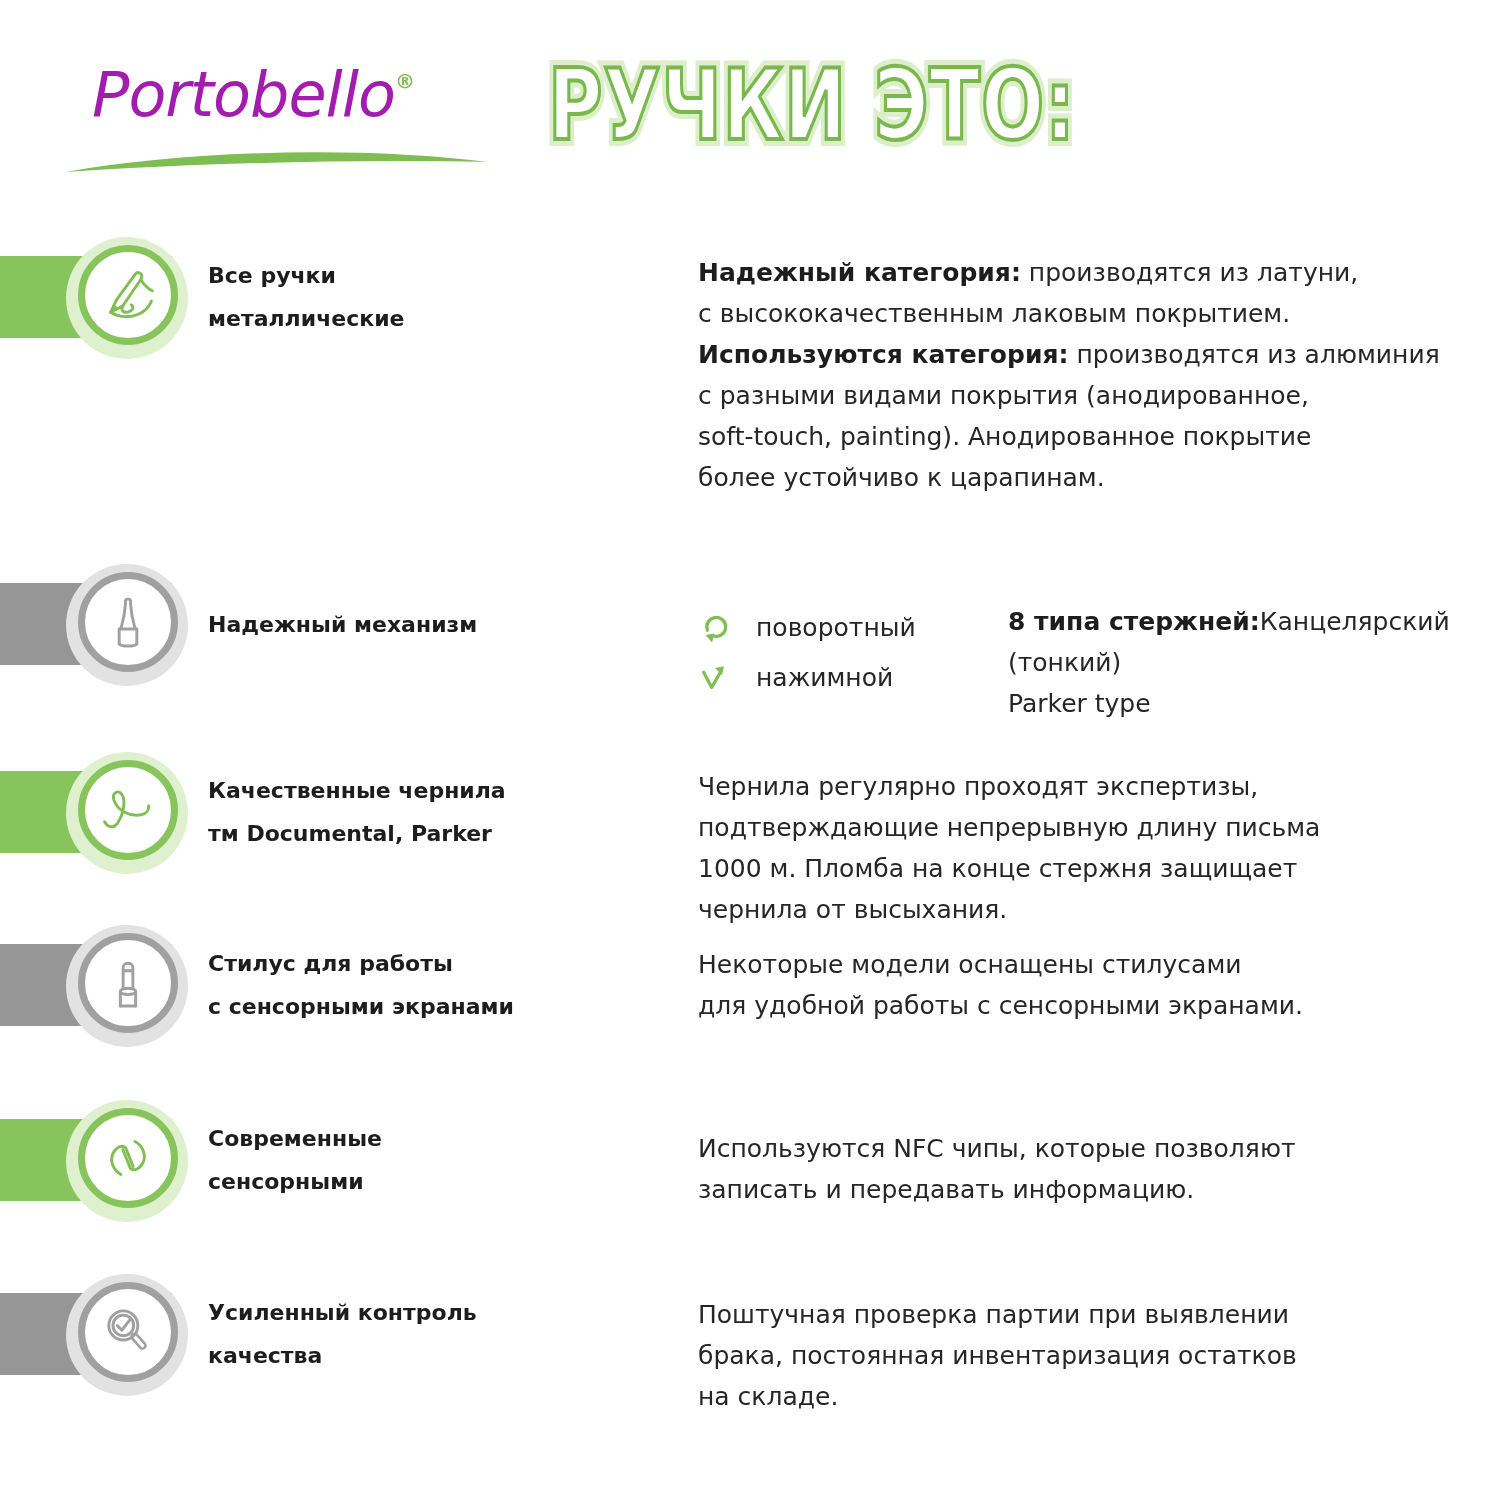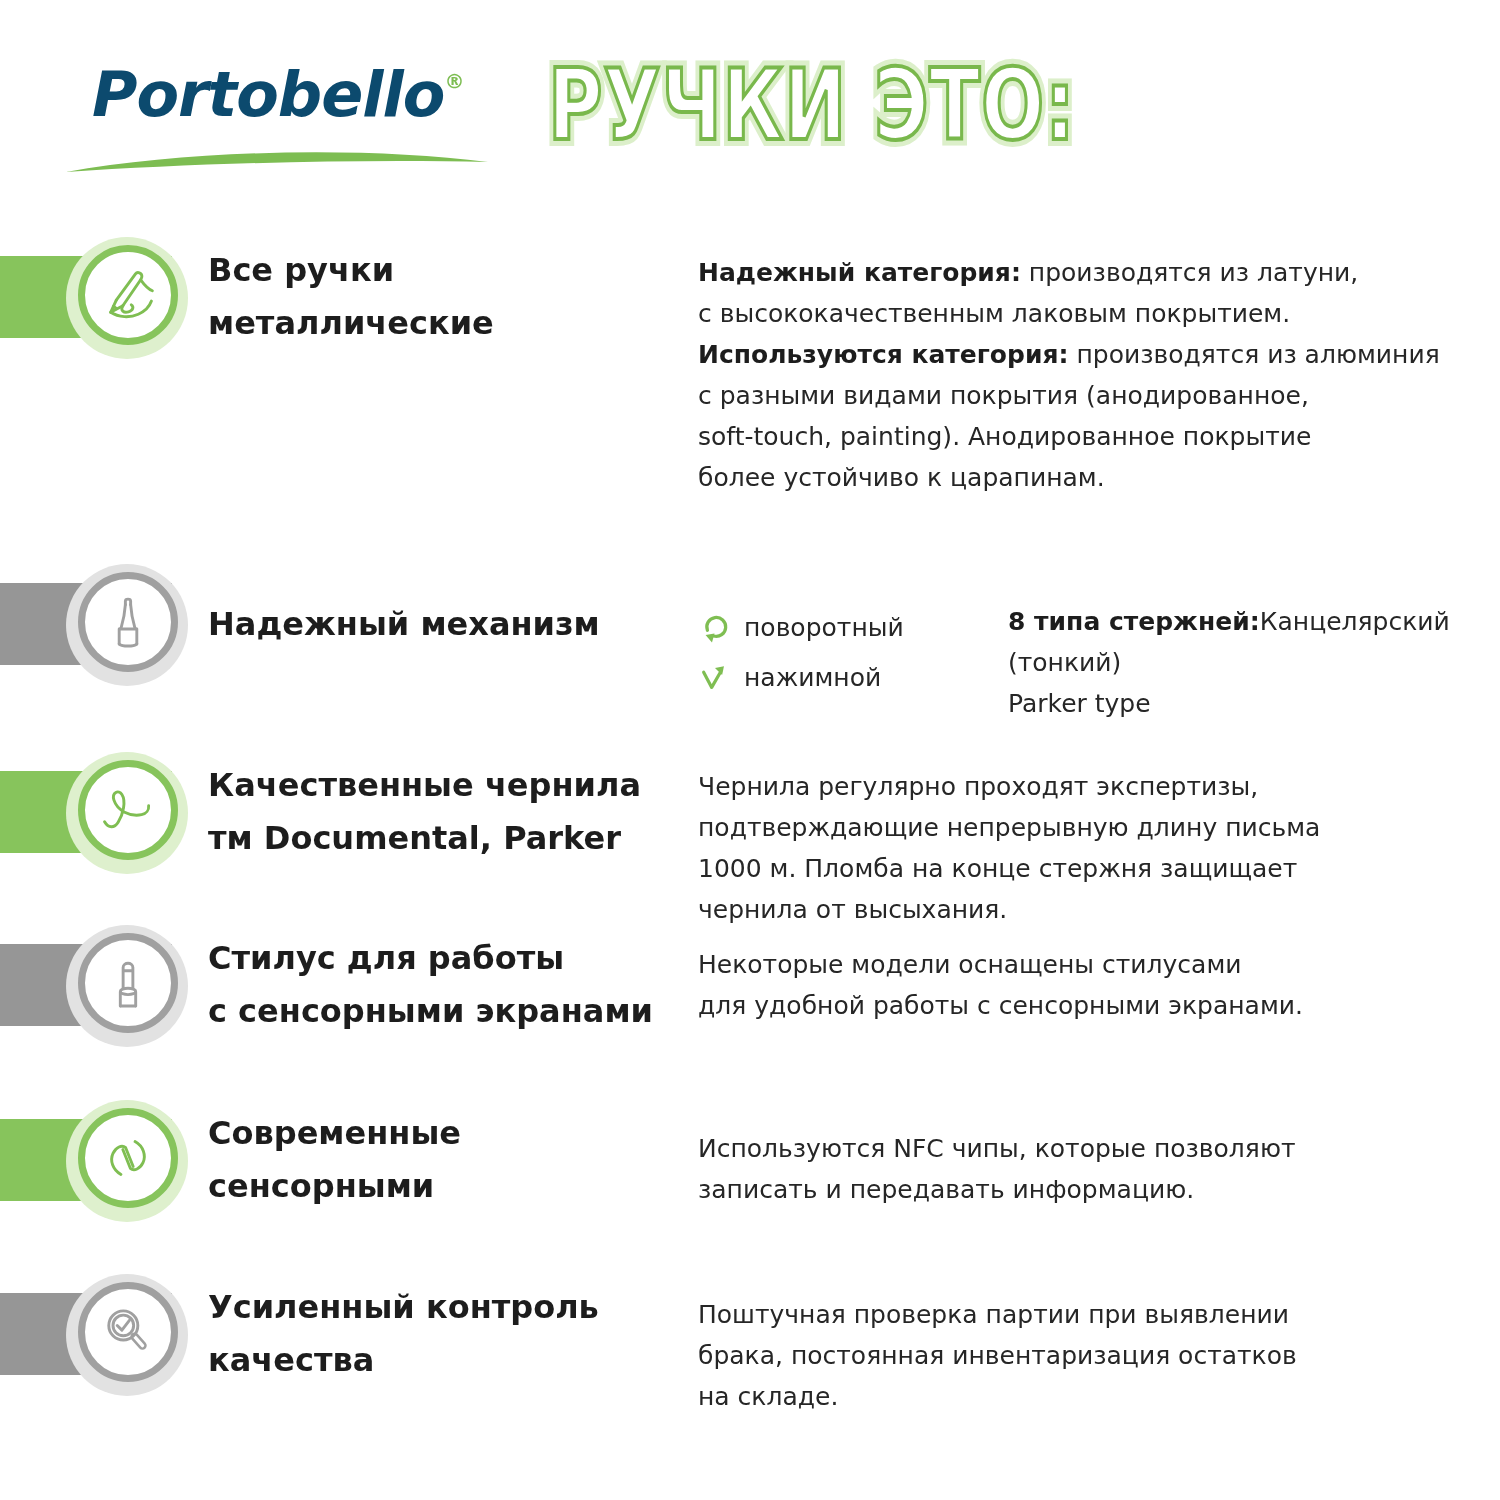--- a/index.html
+++ b/index.html
@@ -2,21 +2,21 @@
 <html><head>
 <meta charset="utf-8">
 <style>
   html,body{margin:0;padding:0;background:#ffffff;}
   .canvas{
     position:relative;width:1500px;height:1500px;background:#ffffff;overflow:hidden;
     font-family:"DejaVu Sans","Liberation Sans",sans-serif;color:#1f1f1f;
   }
   
   .logo-wrap{position:absolute;left:92px;top:64px;width:440px;height:120px;}
-  .logo-text{font-size:62px;font-style:italic;font-weight:700;color:#0c4a6e;letter-spacing:-1px;line-height:1;}
+  .logo-text{font-size:62px;font-style:italic;font-weight:400;color:#a21caf;letter-spacing:-1px;line-height:1;}
   .logo-reg{font-size:20px;font-style:italic;font-weight:700;color:#7dbd52;vertical-align:28px;}
   .logo-swoosh{position:absolute;left:-32px;top:86px;width:436px;height:26px;}
   .title-wrap{position:absolute;left:548px;top:56px;transform:scaleX(0.76);transform-origin:left top;white-space:nowrap;}
   .title-halo,.title-main{font-size:98px;font-weight:800;letter-spacing:1px;line-height:1;white-space:nowrap;}
   .title-halo{position:absolute;left:0;top:0;color:#dcefca;-webkit-text-stroke:14px #dcefca;}
   .title-main{position:relative;color:#ffffff;-webkit-text-stroke:4px #79b84c;}
   
   section{display:contents;}
   .band{position:absolute;left:0;top:calc(var(--cy) - 41px);width:172px;height:82px;}
   .halo{position:absolute;left:66px;top:calc(var(--cy) - 60px);width:122px;height:122px;border-radius:50%;}
@@ -29,27 +29,27 @@
   .icon .white{stroke:#ffffff;stroke-width:3.6;}
   .green .band{background:#87c45c;}
   .green .halo{background:#def0cd;}
   .green .ring{border-color:#87c45c;}
   .green .icon{color:#7fbe52;}
   .gray .band{background:#969696;}
   .gray .halo{background:#e2e2e2;}
   .gray .ring{border-color:#a0a0a0;}
   .gray .icon{color:#a0a0a0;}
   .heading{position:absolute;left:208px;top:var(--cy);transform:translateY(-50%);
-           font-size:32px;line-height:53px;font-weight:700;color:#1d1d1d;white-space:pre-line;margin:0;}
+           font-size:22px;line-height:43px;font-weight:700;color:#1d1d1d;white-space:pre-line;margin:0;}
   .desc{position:absolute;left:698px;top:var(--desc-top);width:790px;
         font-size:25px;line-height:41px;color:#262626;white-space:pre-line;}
   .desc b{font-weight:700;color:#1d1d1d;}
   
   .mech-list{position:absolute;left:698px;top:608px;display:flex;flex-direction:column;gap:12px;}
-  .mech-item{display:flex;align-items:center;gap:12px;height:38px;}
+  .mech-item{display:flex;align-items:center;gap:24px;height:38px;}
   .mech-icon{width:34px;height:34px;display:block;}
   .mech-icon path{fill:none;stroke:#7fbe52;stroke-width:3.4;stroke-linecap:round;stroke-linejoin:round;}
   .mech-icon .fill{fill:#7fbe52;stroke:none;}
   .mech-label{font-size:25px;color:#262626;}
   .refills{position:absolute;left:1008px;top:601px;font-size:25px;line-height:41px;color:#262626;white-space:pre-line;}
   .refills-title{font-weight:700;color:#1d1d1d;}
 </style>
 </head>
 <body>
 

